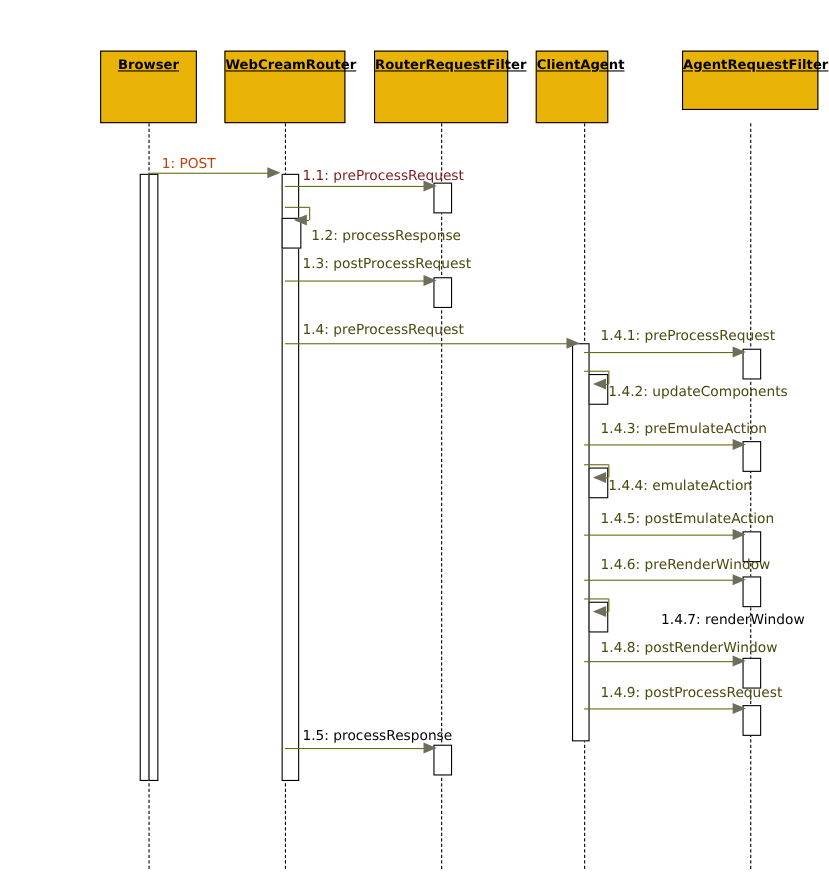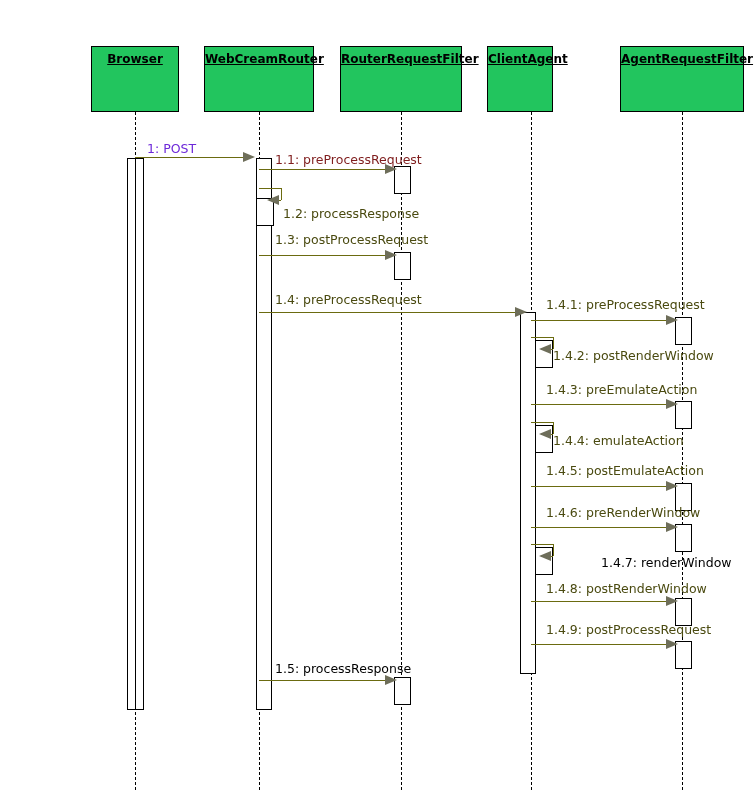--- a/index.html
+++ b/index.html
@@ -1,20 +1,20 @@
 <!DOCTYPE html>
 <html><head>
 <meta charset="utf-8">
 <style>
   html,body{margin:0;padding:0;background:#ffffff;}
   body{font-family:"DejaVu Sans","Liberation Sans",sans-serif;}
   #diagram{position:relative;width:754px;height:800px;background:#ffffff;overflow:hidden;}
 
   
-  .lifeline-head{position:absolute;box-sizing:border-box;background:#22c55e;
+  .lifeline-head{position:absolute;box-sizing:border-box;background:#eab308;
     border:1px solid #000000;}
   .lifeline-head .shadow{position:absolute;left:4px;top:4px;width:100%;height:100%;
     background:#1b1b8f;z-index:-1;}
   .lifeline-head .title{position:absolute;left:0;right:0;top:5px;text-align:center;
     font-weight:bold;font-size:12px;color:#000000;white-space:nowrap;
     text-decoration:underline;letter-spacing:0px;}
 
   
   .lifeline{position:absolute;width:0;border-left:1px dashed #000000;}
 
@@ -58,21 +58,21 @@
       <div class="activation" style="left: 675px; top: 317px; width: 17px; height: 28px;"></div>
       <div class="activation" style="left: 675px; top: 401px; width: 17px; height: 28px;"></div>
       <div class="activation" style="left: 675px; top: 483px; width: 17px; height: 28px;"></div>
       <div class="activation" style="left: 675px; top: 524px; width: 17px; height: 28px;"></div>
       <div class="activation" style="left: 675px; top: 598px; width: 17px; height: 28px;"></div>
       <div class="activation" style="left: 675px; top: 641px; width: 17px; height: 28px;"></div>
     </div>
   <div id="layer-messages">
       <div class="msg-line" style="left: 135px; top: 157px; width: 110px;"></div>
       <div class="arrow right" style="left: 243px; top: 152px;"></div>
-      <div class="msg-label" style="left: 147px; top: 141px; color: #6d28d9;">1: POST</div>
+      <div class="msg-label" style="left: 147px; top: 141px; color: #c2410c;">1: POST</div>
       <div class="msg-line" style="left: 259px; top: 169px; width: 128px;"></div>
       <div class="arrow right" style="left: 385px; top: 164px;"></div>
       <div class="msg-label" style="left: 275px; top: 152px; color: #7f1d1d;">1.1: preProcessRequest</div>
       <div class="msg-line" style="left: 259px; top: 188px; width: 22px;"></div>
       <div class="msg-vert" style="left: 281px; top: 188px; height: 12px;"></div>
       <div class="msg-line" style="left: 269px; top: 200px; width: 12px;"></div>
       <div class="arrow left" style="left: 267px; top: 195px;"></div>
       <div class="msg-label" style="left: 283px; top: 206px; color: rgb(74, 74, 16);">1.2: processResponse</div>
       <div class="msg-line" style="left: 259px; top: 255px; width: 128px;"></div>
       <div class="arrow right" style="left: 385px; top: 250px;"></div>
@@ -80,21 +80,21 @@
       <div class="msg-line" style="left: 259px; top: 312px; width: 258px;"></div>
       <div class="arrow right" style="left: 515px; top: 307px;"></div>
       <div class="msg-label" style="left: 275px; top: 292px; color: rgb(74, 74, 16);">1.4: preProcessRequest</div>
       <div class="msg-line" style="left: 531px; top: 320px; width: 137px;"></div>
       <div class="arrow right" style="left: 666px; top: 315px;"></div>
       <div class="msg-label" style="left: 546px; top: 297px; color: rgb(74, 74, 16);">1.4.1: preProcessRequest</div>
       <div class="msg-line" style="left: 531px; top: 337px; width: 22px;"></div>
       <div class="msg-vert" style="left: 553px; top: 337px; height: 12px;"></div>
       <div class="msg-line" style="left: 541px; top: 349px; width: 12px;"></div>
       <div class="arrow left" style="left: 539px; top: 344px;"></div>
-      <div class="msg-label" style="left: 553px; top: 348px; color: rgb(74, 74, 16);">1.4.2: postRenderWindow</div>
+      <div class="msg-label" style="left: 553px; top: 348px; color: rgb(74, 74, 16);">1.4.2: updateComponents</div>
       <div class="msg-line" style="left: 531px; top: 404px; width: 137px;"></div>
       <div class="arrow right" style="left: 666px; top: 399px;"></div>
       <div class="msg-label" style="left: 546px; top: 382px; color: rgb(74, 74, 16);">1.4.3: preEmulateAction</div>
       <div class="msg-line" style="left: 531px; top: 422px; width: 22px;"></div>
       <div class="msg-vert" style="left: 553px; top: 422px; height: 12px;"></div>
       <div class="msg-line" style="left: 541px; top: 434px; width: 12px;"></div>
       <div class="arrow left" style="left: 539px; top: 429px;"></div>
       <div class="msg-label" style="left: 553px; top: 433px; color: rgb(74, 74, 16);">1.4.4: emulateAction</div>
       <div class="msg-line" style="left: 531px; top: 486px; width: 137px;"></div>
       <div class="arrow right" style="left: 666px; top: 481px;"></div>
@@ -127,18 +127,18 @@
         <div class="title">WebCreamRouter</div>
       </div>
       <div class="lifeline-head" style="left: 340px; top: 46px; width: 122px; height: 66px;">
         <div class="shadow" style="background: rgb(27, 27, 143);"></div>
         <div class="title">RouterRequestFilter</div>
       </div>
       <div class="lifeline-head" style="left: 487px; top: 46px; width: 66px; height: 66px;">
         <div class="shadow" style="background: rgb(27, 27, 143);"></div>
         <div class="title">ClientAgent</div>
       </div>
-      <div class="lifeline-head" style="left: 620px; top: 46px; width: 124px; height: 66px;">
+      <div class="lifeline-head" style="left: 620px; top: 46px; width: 124px; height: 54px;">
         <div class="shadow" style="background: rgb(27, 27, 143);"></div>
         <div class="title">AgentRequestFilter</div>
       </div>
     </div>
 </div>
 
 </body></html>

